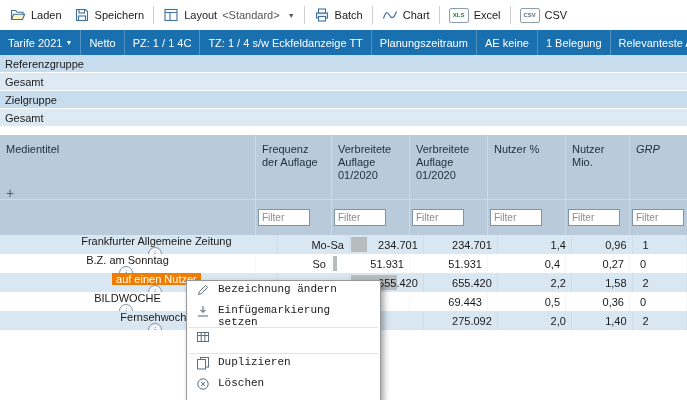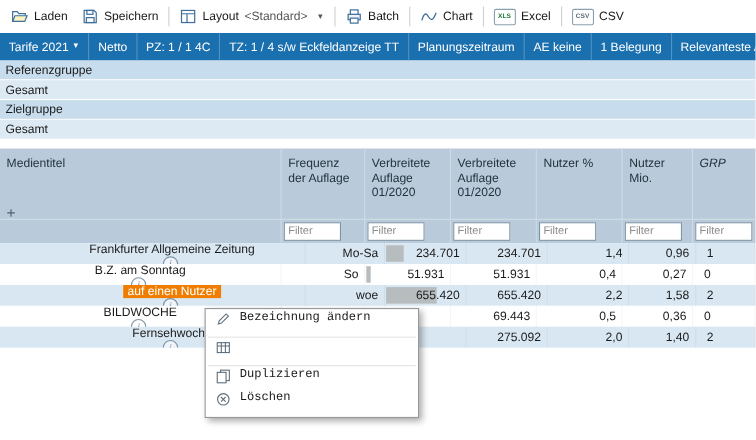--- a/index.html
+++ b/index.html
@@ -30,21 +30,21 @@
   .gr-value{background:#ddeaf4;}
   .gr-space{height:8px;background:#fff;}
 
   
   .c1{width:256px;flex-direction:column;}.c2{width:76px;}.c3{width:78px;}.c4{width:78px;}.c5{width:78px;}.c6{width:64px;}.c7{width:57px;}
   .thead{display:flex;background:#b9cbda;height:64px;box-sizing:border-box;}
   .th{padding:8px 6px 0 6px;color:#24323e;border-right:1px solid #cddbe6;line-height:13px;box-sizing:border-box;}
   .th:last-child{border-right:none;font-style:italic;}
   .th-title{display:flex;justify-content:space-between;align-items:flex-start;}
   .plus{color:#51616e;font-size:14px;line-height:11px;cursor:pointer;}
-  .fila{display:flex;background:#b9cbda;height:22px;border-top:1px solid #cddbe6;box-sizing:border-box;}
+  .fila{display:flex;background:#b9cbda;height:36px;border-top:1px solid #cddbe6;box-sizing:border-box;}
   .fcell{display:flex;align-items:center;padding:0 2px;border-right:1px solid #cddbe6;box-sizing:border-box;}
   .fcell:last-child{border-right:none;}
   .fcell input{width:44px;height:15px;border:1px solid #7f95a6;background:#fff;font-family:inherit;
                font-size:10px;padding:0 3px;color:#333;outline:none;}
   .fcell input::placeholder{color:#8b8b8b;}
 
   .row{display:flex;height:19px;background:#fff;}
   .row.alt{background:#d9e7f2;padding-left:36px;}
   .cell{display:flex;align-items:center;overflow:hidden;box-sizing:border-box;border-right:1px solid rgba(0,0,0,0.04);}
   .cell.num{justify-content:flex-end;padding-right:5px;}
@@ -279,20 +279,28 @@
   <div class="cell c7 grpcell">2</div>
 </div>
 
 <div class="context-menu">
   <div class="mi">
     <svg width="14" height="14" viewBox="0 0 14 14" fill="none" stroke="#5f6f7c" stroke-width="1">
       <path d="M2.5 11.5l.8-2.8 6.3-6.3 2 2-6.3 6.3-2.8.8z" fill="#fff"></path>
     </svg>
     <span>Bezeichnung ändern</span>
   </div>
+  <div class="mi">
+    <svg width="14" height="14" viewBox="0 0 14 14" fill="none" stroke="#5f6f7c" stroke-width="1.1">
+      <path d="M2 12h10"></path>
+        <path d="M7 2v6"></path>
+        <path d="M4.5 5.8L7 8.3l2.5-2.5"></path>
+    </svg>
+    <span>Einfügemarkierung setzen</span>
+  </div>
   <div class="msep"></div>
   <div class="mi">
     <svg width="14" height="14" viewBox="0 0 14 14" fill="none" stroke="#5f6f7c" stroke-width="1">
       <rect x="1.5" y="2.5" width="11" height="9" fill="#fff"></rect>
         <path d="M1.5 5.5h11M5.2 2.5v9M8.9 2.5v9"></path>
     </svg>
   </div>
   <div class="msep"></div>
   <div class="mi">
     <svg width="14" height="14" viewBox="0 0 14 14" fill="none" stroke="#5f6f7c" stroke-width="1">

